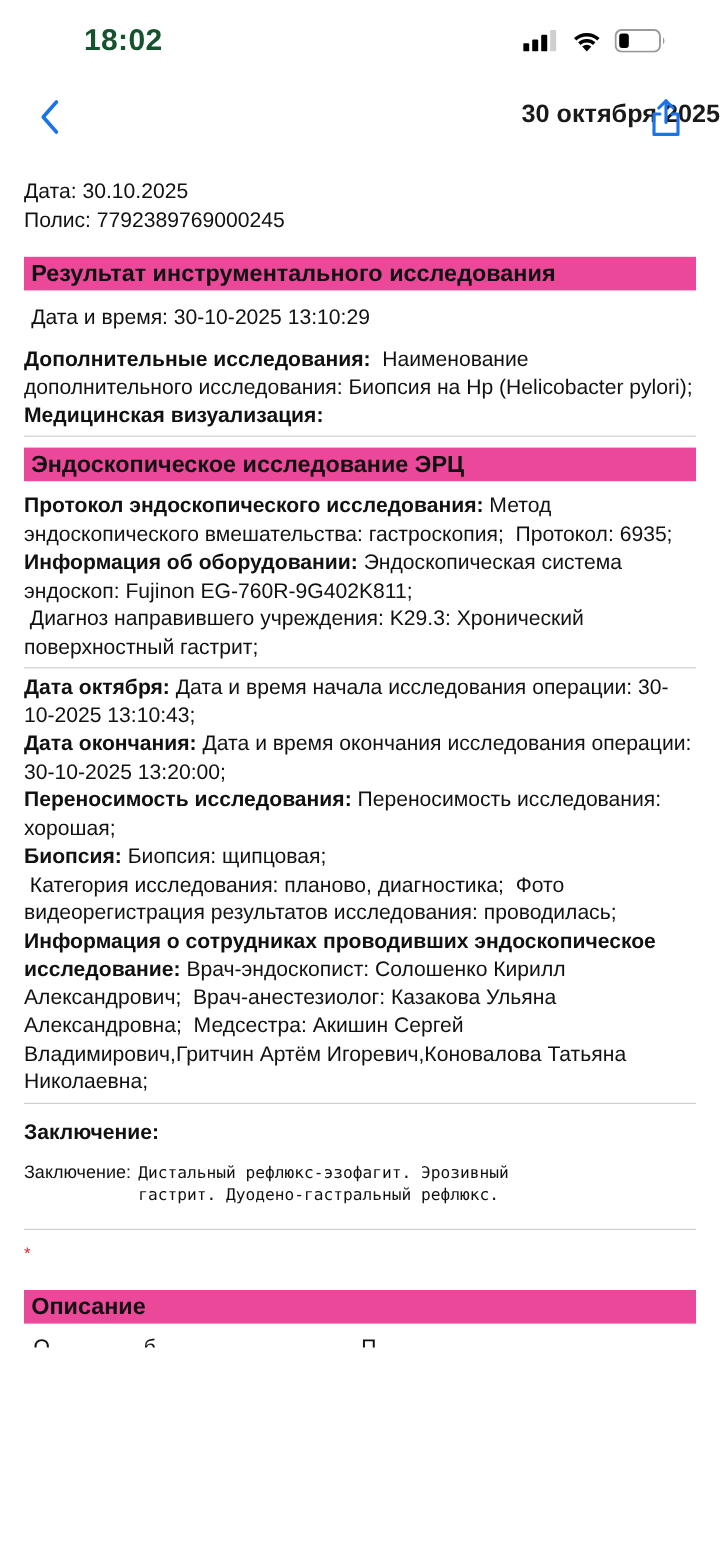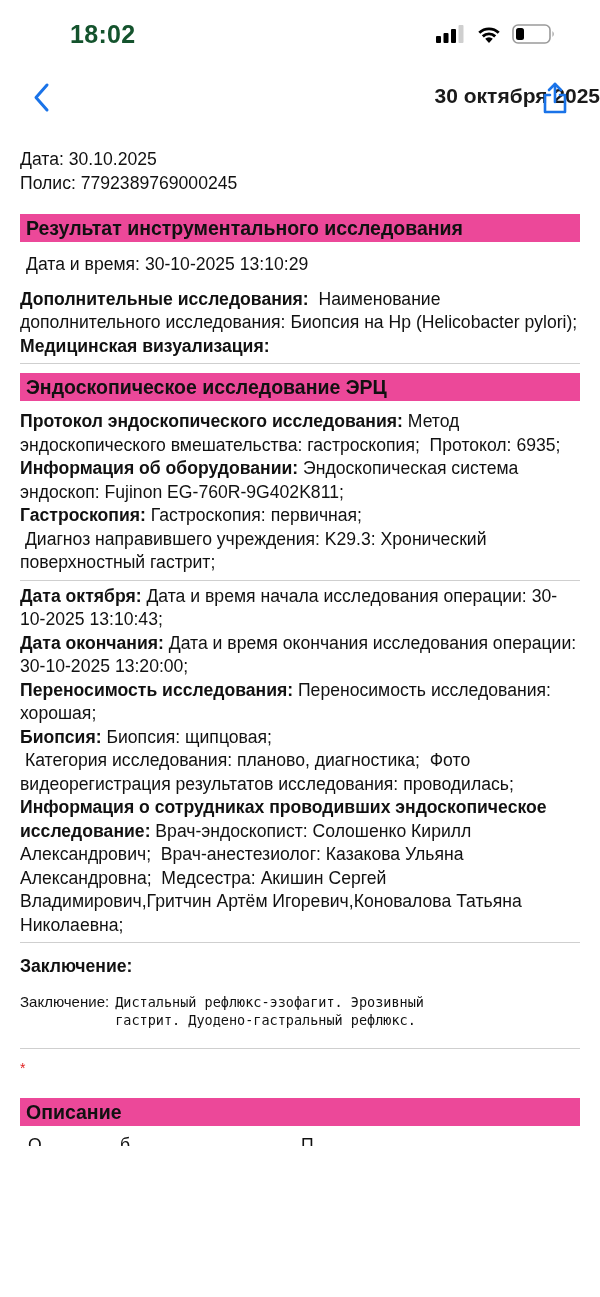--- a/index.html
+++ b/index.html
@@ -87,23 +87,20 @@
 
   <div style="height:5px"></div>
   <div class="section-header">Эндоскопическое исследование ЭРЦ</div>
   <div style="height:9px"></div>
   <div class="row">
     <span class="b">Протокол эндоскопического исследования:</span><span style="white-space:pre-wrap"> Метод эндоскопического вмешательства: гастроскопия;  Протокол: 6935;</span>
   </div>
   <div class="row">
     <span class="b">Информация об оборудовании:</span><span> Эндоскопическая система эндоскоп: Fujinon EG-760R-9G402K811;</span>
   </div>
-  <div class="row">
-    <span class="b">Гастроскопия:</span><span> Гастроскопия: первичная;</span>
-  </div>
   <div class="row" style="white-space:pre-wrap"> Диагноз направившего учреждения: K29.3: Хронический поверхностный гастрит;</div>
   <div class="divider"></div>
 
   <div class="row">
     <span class="b">Дата октября:</span><span> Дата и время начала исследования операции: 30-10-2025 13:10:43;</span>
   </div>
   <div class="row">
     <span class="b">Дата окончания:</span><span> Дата и время окончания исследования операции: 30-10-2025 13:20:00;</span>
   </div>
   <div class="row">

